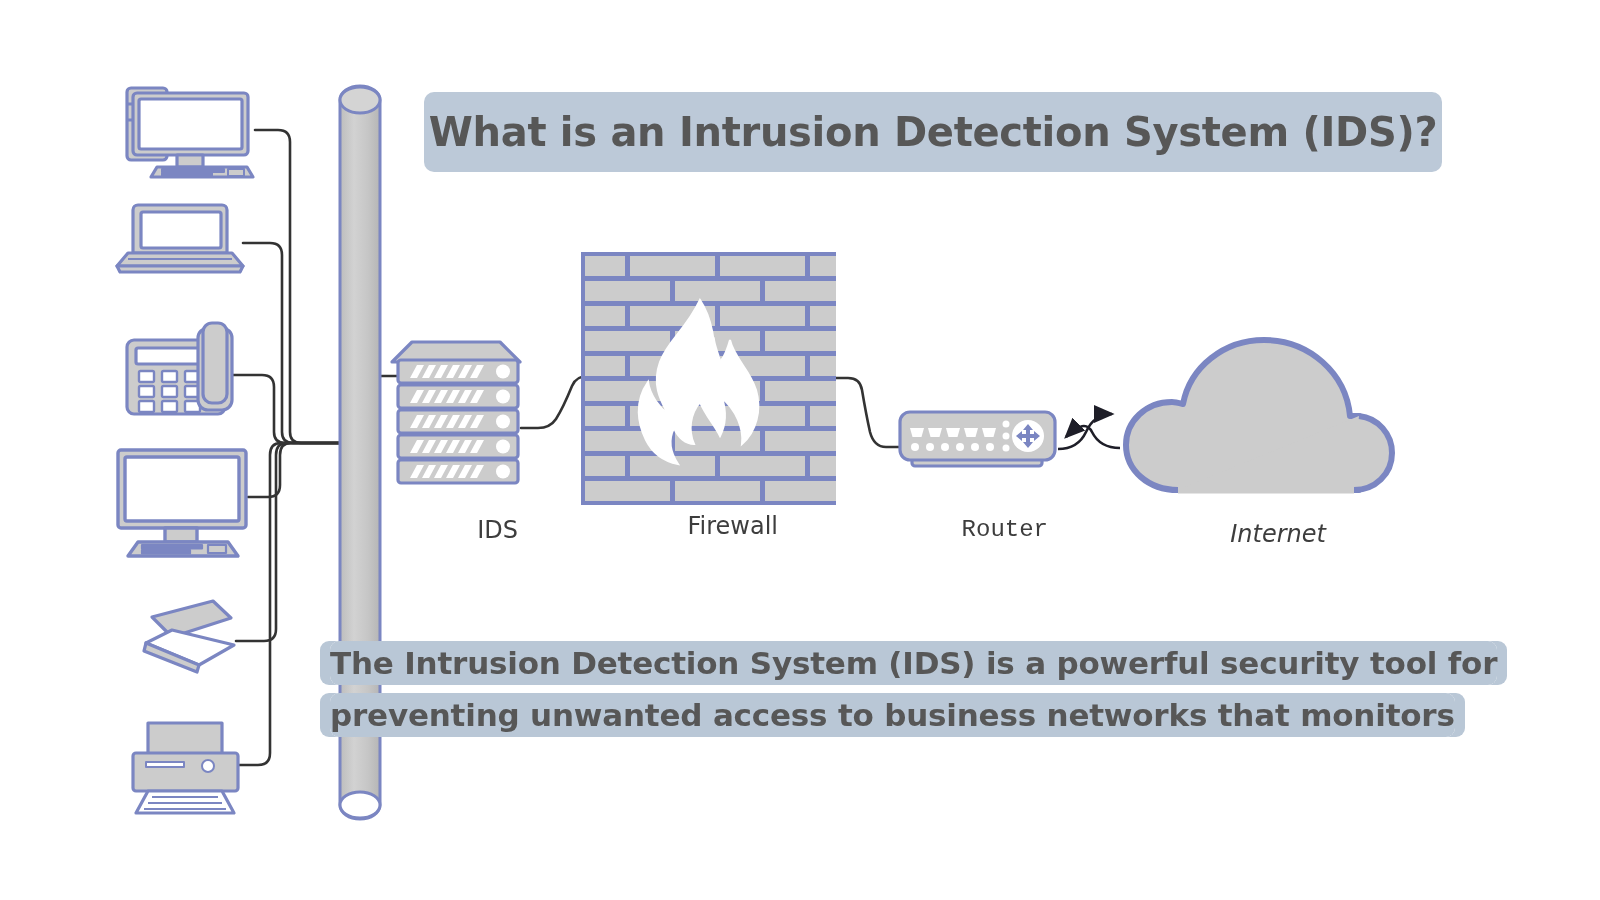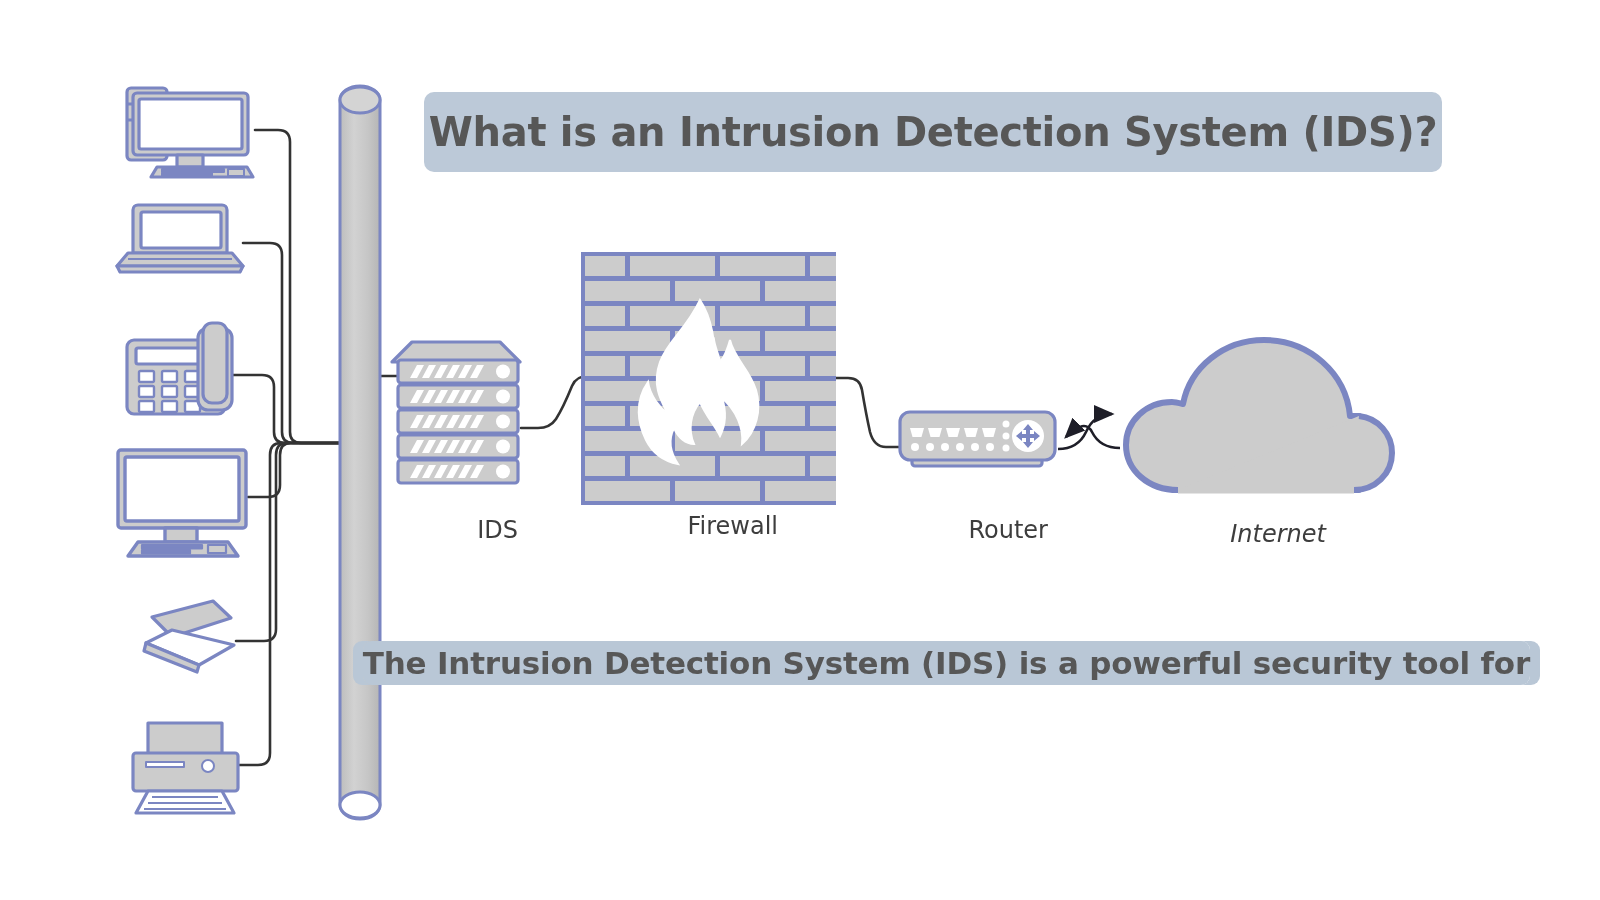--- a/index.html
+++ b/index.html
@@ -42,21 +42,21 @@
     font-weight: bold;
     color: #575757;
     letter-spacing: -0.3px;
     white-space: nowrap;
   }
   .desc-wrap {
     position: absolute;
     left: 330px;
     top: 640px;
     width: 1200px;
-    text-align: right;
+    text-align: left;
   }
   .desc-line {
     display: block;
     line-height: 46px;
     white-space: nowrap;
   }
   .desc-line > span {
     background: #b9c7d6;
     box-shadow: 10px 0 0 #b9c7d6, -10px 0 0 #b9c7d6;
     border-radius: 9px;
@@ -68,21 +68,21 @@
   }
   .node-label {
     position: absolute;
     font-size: 24px;
     color: #3d3d3d;
     text-align: right;
     white-space: nowrap;
   }
   #label-ids  { left: 390px;  top: 516px; width: 128px; }
   #label-fw   { left: 608px;  top: 512px; width: 170px; }
-  #label-rt   { left: 888px;  top: 516px; width: 160px; }
+  #label-rt   { left: 888px;  top: 516px; width: 160px; font-family: Liberation Mono, monospace; }
   #label-net  { left: 1158px; top: 520px; width: 168px; font-style: italic; }
 </style>
 </head>
 <body>
 
 <svg id="canvas" viewBox="0 0 1600 900" xmlns="http://www.w3.org/2000/svg">
 
   <defs>
     <linearGradient id="tubeGrad" x1="0" y1="0" x2="1" y2="0">
       <stop offset="0%" stop-color="#bdbdbd"></stop>
@@ -382,13 +382,14 @@
 <div class="title-banner"></div>
 <div class="title-text">What is an Intrusion Detection System (IDS)?</div>
 
 <div class="node-label" id="label-ids">IDS</div>
 <div class="node-label" id="label-fw">Firewall</div>
 <div class="node-label" id="label-rt">Router</div>
 <div class="node-label" id="label-net">Internet</div>
 
 <div class="desc-wrap">
   <div class="desc-line"><span>The Intrusion Detection System (IDS) is a powerful security tool for</span></div>
+  <div class="desc-line"><span>preventing unwanted access to business networks that monitors</span></div>
 </div>
 
 </body></html>

